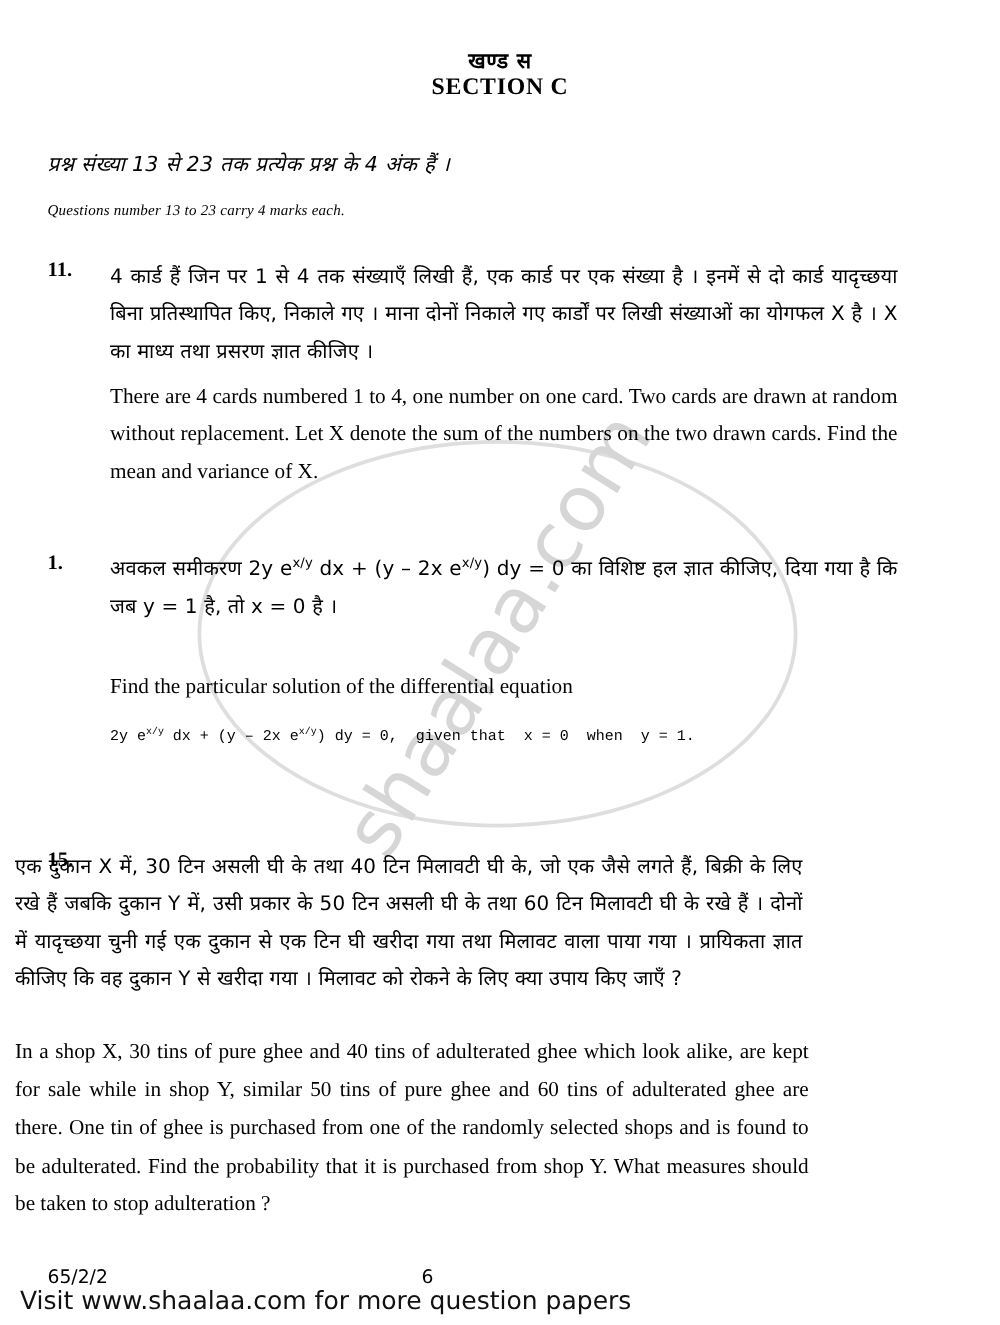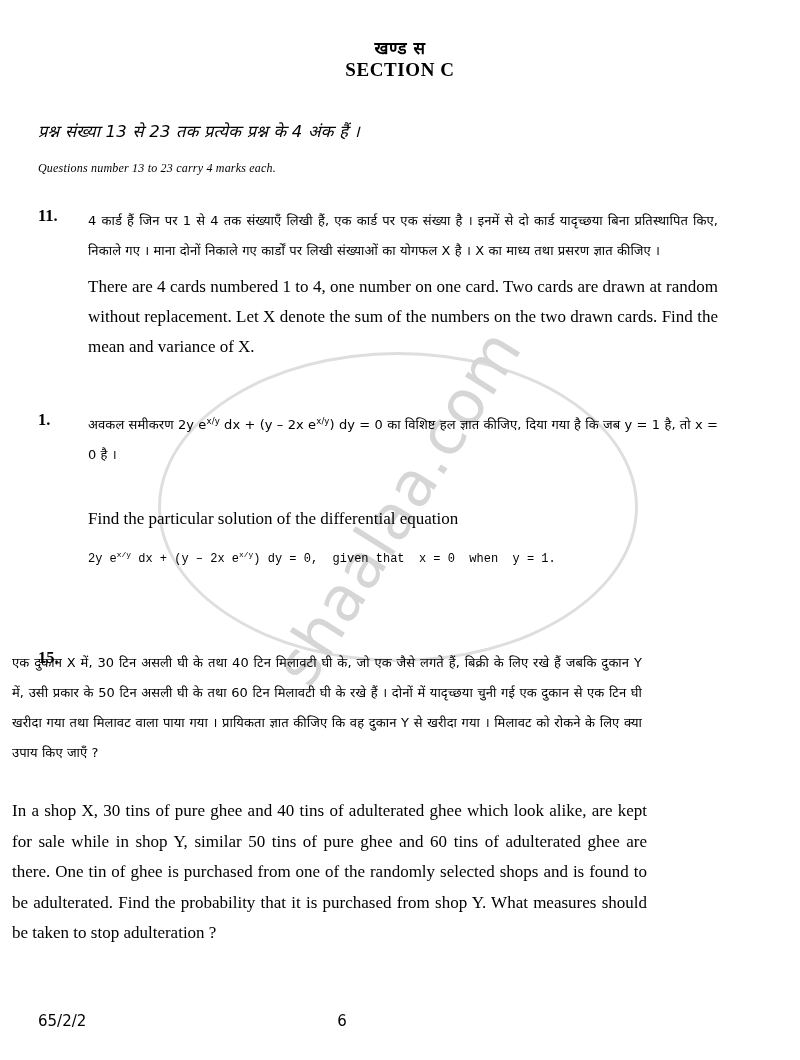--- a/index.html
+++ b/index.html
@@ -109,21 +109,21 @@
   }
   .qnum {
     position: absolute;
     left: 38px;
     top: 0;
     font-weight: 700;
     font-size: 16.5px;
   }
   .block-hi {
     font-family: "DejaVu Sans", "Liberation Sans", sans-serif;
-    font-size: 13px;
+    font-size: 16px;
     line-height: 30px;
     text-align: justify;
     text-align-last: left;
     width: 630px;
     letter-spacing: .1px;
   }
   .block-en {
     font-size: 17px;
     line-height: 30px;
     text-align: justify;
@@ -226,15 +226,16 @@
         <div class="block-hi">एक दुकान X में, 30 टिन असली घी के तथा 40 टिन मिलावटी घी के, जो एक जैसे लगते हैं, बिक्री के लिए रखे हैं जबकि दुकान Y में, उसी प्रकार के 50 टिन असली घी के तथा 60 टिन मिलावटी घी के रखे हैं । दोनों में यादृच्छया चुनी गई एक दुकान से एक टिन घी खरीदा गया तथा मिलावट वाला पाया गया । प्रायिकता ज्ञात कीजिए कि वह दुकान Y से खरीदा गया । मिलावट को रोकने के लिए क्या उपाय किए जाएँ ?</div>
         <div class="block-en">In a shop X, 30 tins of pure ghee and 40 tins of adulterated ghee which look alike, are kept for sale while in shop Y, similar 50 tins of pure ghee and 60 tins of adulterated ghee are there. One tin of ghee is purchased from one of the randomly selected shops and is found to be adulterated. Find the probability that it is purchased from shop Y. What measures should be taken to stop adulteration ?</div>
       </div>
 
     </div>
   </div>
 
   <div class="footer">
     <div class="paper-code">65/2/2</div>
     <div class="page-number">6</div>
+    <div class="promo-banner">Visit www.shaalaa.com for more question papers</div>
   </div>
 
 </div>
 
 </body></html>

